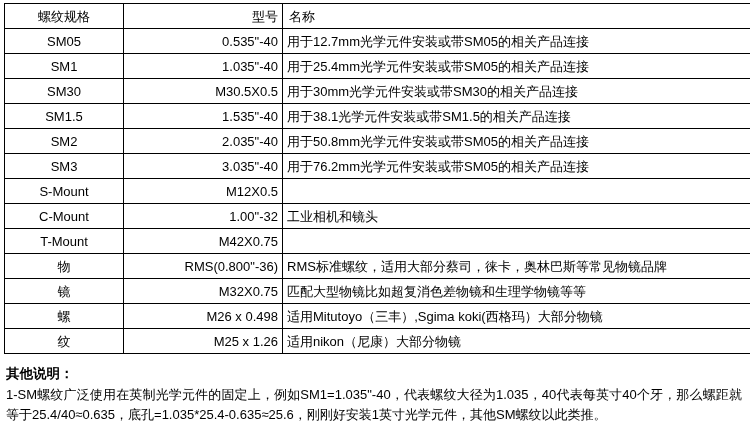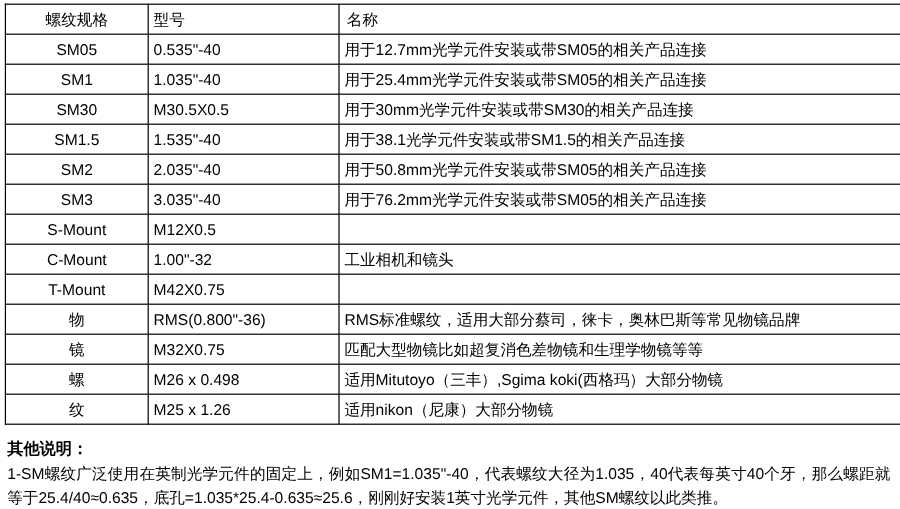--- a/index.html
+++ b/index.html
@@ -29,21 +29,21 @@
   table.spec td, table.spec th {
     border: 1px solid #000000;
     padding: 2px 4px;
     font-size: 13px;
     line-height: 15px;
     height: 20px;
     vertical-align: middle;
     font-weight: normal;
   }
   .col-a { width: 110px; text-align: center; }
-  .col-b { width: 150px; text-align: left; }
+  .col-b { width: 150px; text-align: right; }
   .col-c { width: 480px; text-align: left; padding-left: 6px; }
   .hdr td {
     font-weight: bold;
     font-size: 13.5px;
     height: 22px;
   }
   .hdr .col-c { text-align: left; padding-left: 6px; }
   .bold { font-weight: bold; }
   .vgroup {
     text-align: center;

